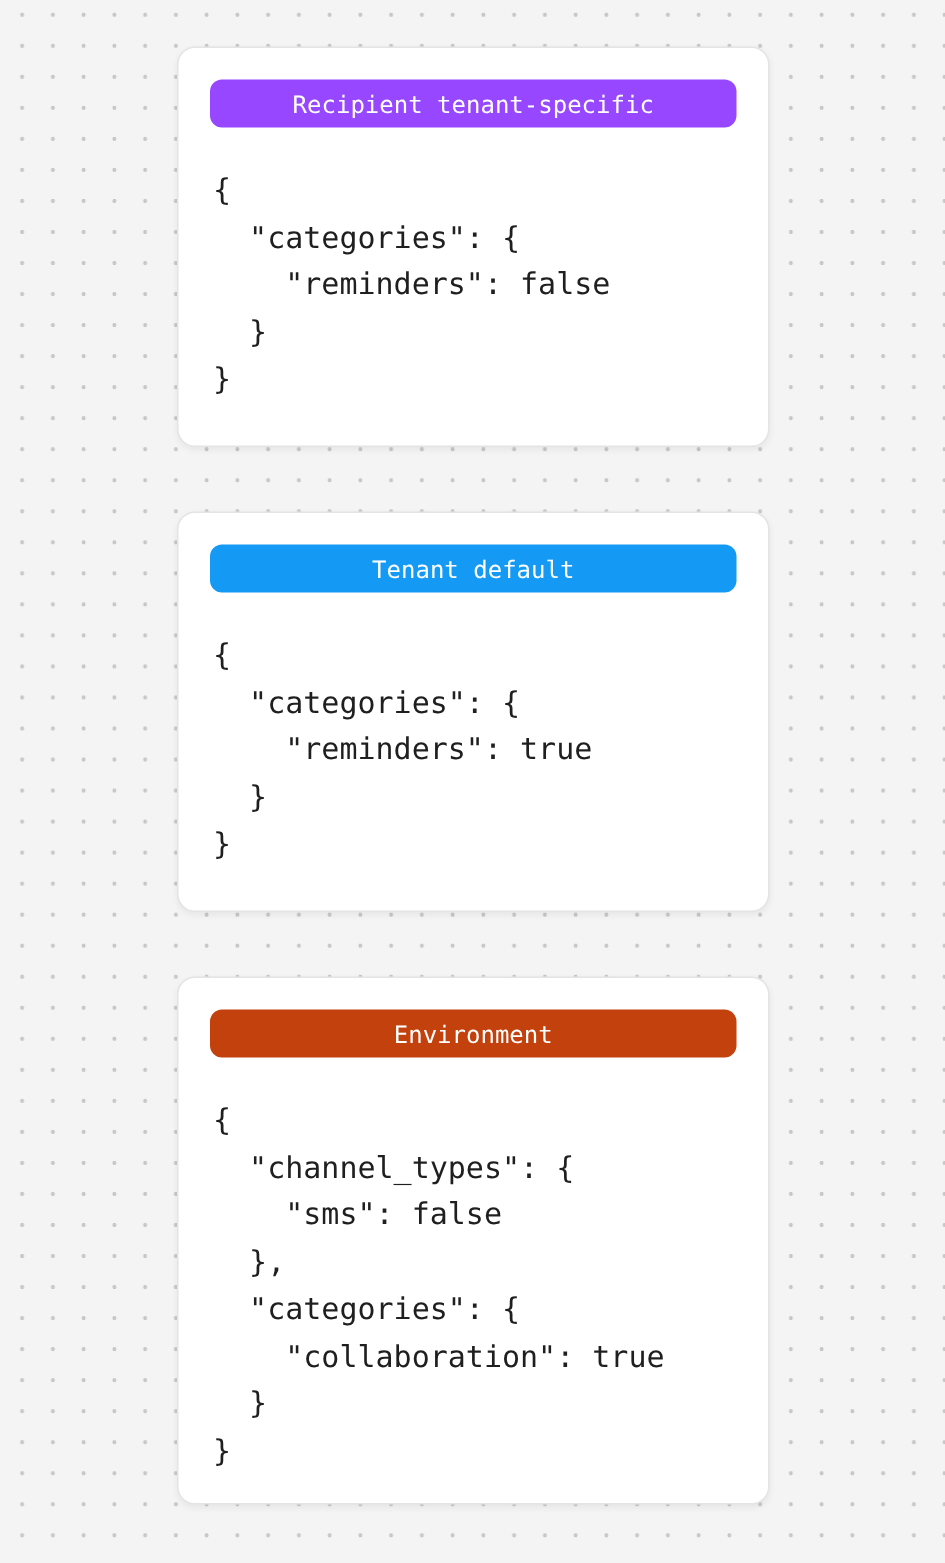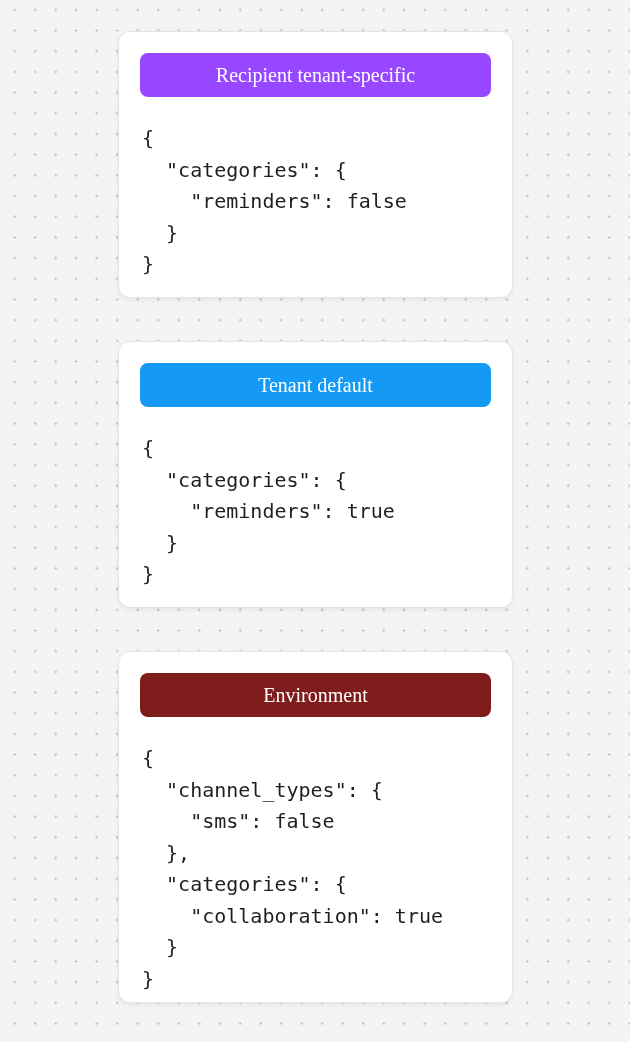--- a/index.html
+++ b/index.html
@@ -23,29 +23,28 @@
     border: 1px solid #e4e4e4;
     border-radius: 12px;
     box-shadow: 0 2px 5px rgba(0,0,0,0.06);
     padding: 21px 21px 18px 21px;
     overflow: hidden;
   }
   .card-1 { top: 31px;  height: 267px; }
   .card-2 { top: 341px; height: 267px; }
   .card-3 { top: 651px; height: 352px; }
   .badge {
-    height: 44px;
+    height: 32px;
     border-radius: 8px;
     color: #ffffff;
-    font-size: 20px;
+    font-size: 16px;
     display: flex;
     align-items: center;
     justify-content: center;
     white-space: nowrap;
-    font-family: Liberation Serif, serif;
   }
   pre.code {
     margin: 26px 0 0 2px;
     font-family: inherit;
     font-size: 20px;
     line-height: 31.5px;
     color: #1f1f1f;
     white-space: pre;
   }
 </style>
@@ -66,21 +65,21 @@
   <section class="card card-2">
     <div class="badge" style="background-color: rgb(20, 154, 245); text-align: right;">Tenant default</div>
     <pre class="code">{
   "categories": {
     "reminders": true
   }
 }</pre>
   </section>
 
   <section class="card card-3">
-    <div class="badge" style="background-color: #7f1d1d;">Environment</div>
+    <div class="badge" style="background-color: #c2410c;">Environment</div>
     <pre class="code">{
   "channel_types": {
     "sms": false
   },
   "categories": {
     "collaboration": true
   }
 }</pre>
   </section>
 

